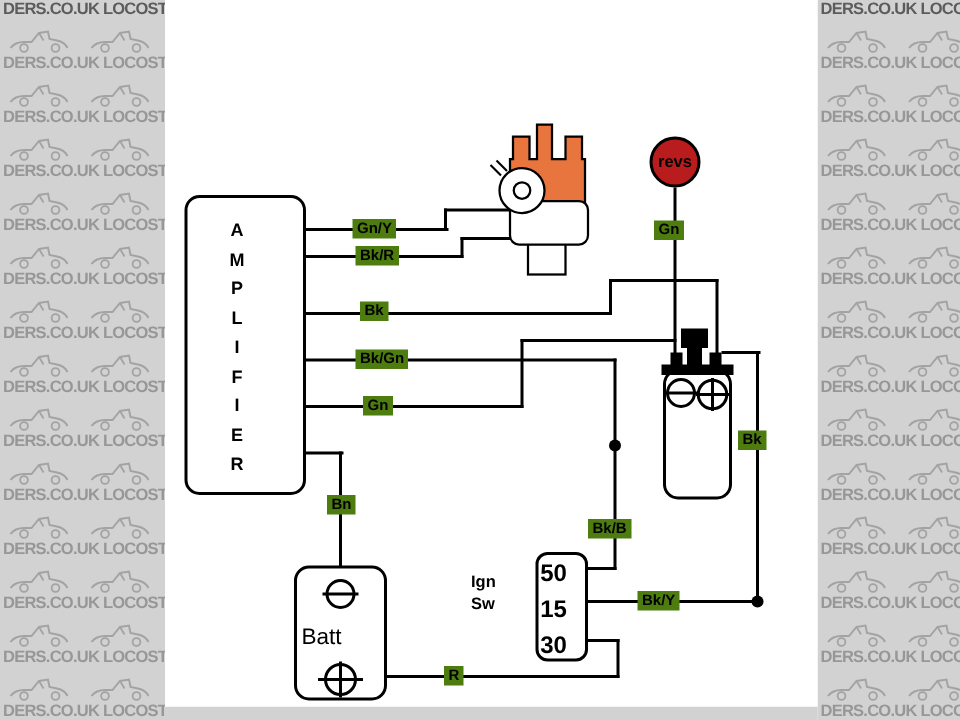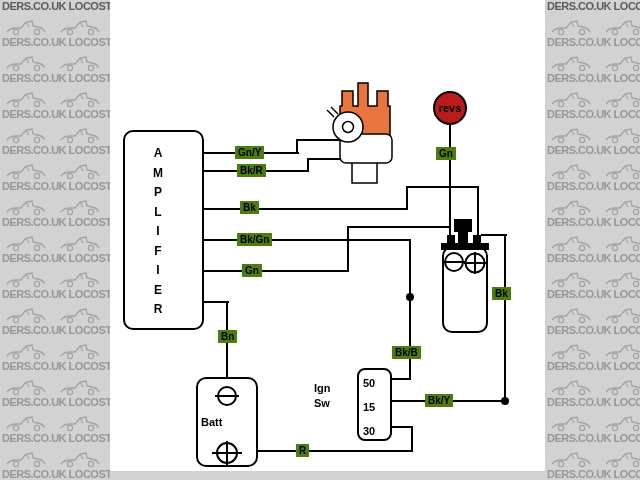--- a/index.html
+++ b/index.html
@@ -22,26 +22,26 @@
   .wire{position:absolute;background:#000;z-index:2;}
   .dot{position:absolute;width:8px;height:8px;background:#000;border-radius:50%;z-index:2;}
   .wlabel{position:absolute;background:#4d7c0f;color:#000;font-size:10px;font-weight:bold;
           line-height:13px;padding:0 3px;z-index:4;white-space:nowrap;}
   .boxc{position:absolute;border:2px solid #000;background:#fff;box-sizing:border-box;z-index:3;}
   #amp-letters{position:absolute;left:147px;top:144px;width:22px;text-align:center;
                font-size:12px;font-weight:bold;line-height:19.5px;z-index:4;}
   #amp-letters span{display:block;}
   .circle-term{position:absolute;border:2px solid #000;border-radius:50%;background:#fff;
                box-sizing:border-box;z-index:4;}
-  .batt-label{position:absolute;left:201px;top:416px;font-size:11px;font-weight:bold;z-index:4;}
+  .batt-label{position:absolute;left:201px;top:416px;font-size:15px;font-weight:normal;z-index:4;}
   #revs{position:absolute;left:433px;top:91px;width:34px;height:34px;border:2px solid #000;
         border-radius:50%;background:#b91c1c;box-sizing:border-box;z-index:3;
         display:flex;align-items:center;justify-content:center;font-size:11px;font-weight:bold;}
   #ignsw-terms{position:absolute;left:357px;top:371px;width:24px;text-align:center;
-               font-size:11px;font-weight:bold;line-height:24px;z-index:4;}
+               font-size:16px;font-weight:bold;line-height:24px;z-index:4;}
   #ignsw-terms span{display:block;}
   #ignsw-label{position:absolute;left:314px;top:381px;font-size:11px;font-weight:bold;
                line-height:15px;z-index:4;}
   svg{position:absolute;z-index:3;overflow:visible;}
 </style>
 </head>
 <body>
 
 <div id="screen">
 

